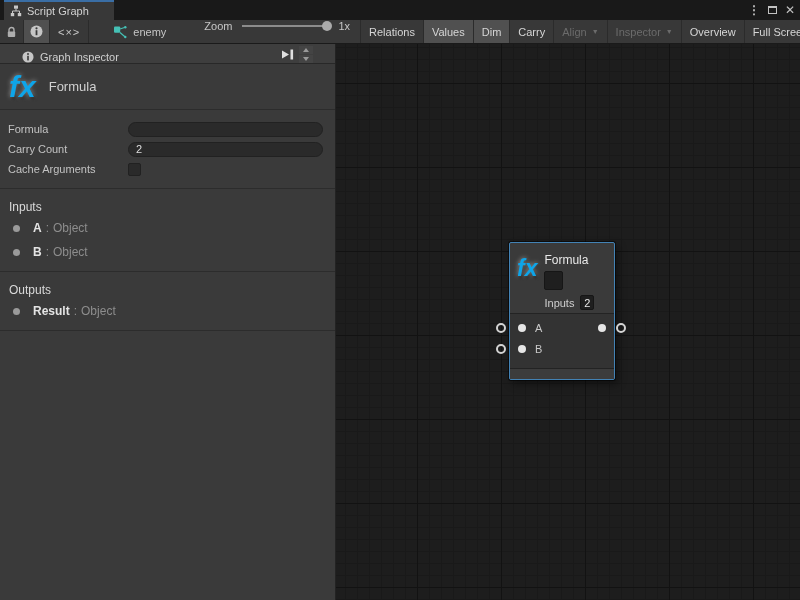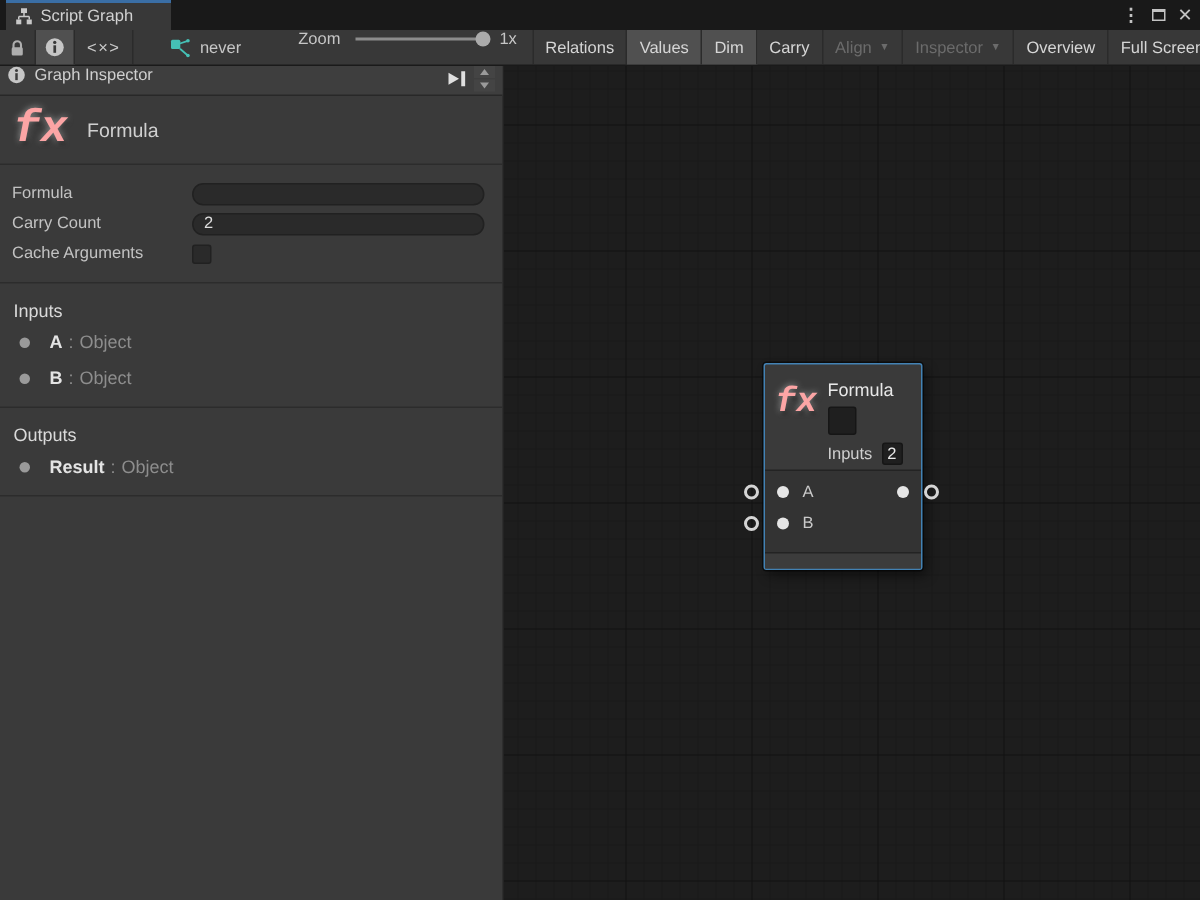--- a/index.html
+++ b/index.html
@@ -33,29 +33,29 @@
   .slider-handle { position:absolute; right:-2px; top:1px; width:10px; height:10px; border-radius:50%; background:#ababab; }
   .zoom-value { color:#c6c6c6; margin-left:8px; }
   .rbtns { display:flex; align-items:stretch; }
   .rbtns .tbtn:first-child { border-left:1px solid #2b2b2b; }
 
   
   .main { display:flex; height:556px; }
 
   
   .inspector { width:336px; background:#3a3a3a; border-right:1px solid #232323; position:relative; }
-  .insp-header { height:20px; background:#3e3e3e; border-bottom:1px solid #282828; display:flex; align-items:flex-start; gap:6px; padding:0 5px; }
+  .insp-header { height:20px; background:#3e3e3e; border-bottom:1px solid #282828; display:flex; align-items:flex-end; gap:6px; padding:0 22px; }
   .insp-title { font-size:11px; color:#cfcfcf; }
   .insp-right { margin-left:auto; display:flex; align-items:center; gap:4px; }
   .spinner { display:flex; flex-direction:column; gap:1px; }
   .spin-box { width:14px; height:8px; background:#444; display:flex; align-items:center; justify-content:center; }
   .tri-up { width:0; height:0; border-left:3px solid transparent; border-right:3px solid transparent; border-bottom:4px solid #9a9a9a; }
   .tri-dn { width:0; height:0; border-left:3px solid transparent; border-right:3px solid transparent; border-top:4px solid #9a9a9a; }
 
-  .fx-glyph { font-family:Liberation Mono, monospace; font-style:italic; font-weight:bold; color:#fca5a5;
+  .fx-glyph { font-family:Liberation Sans, sans-serif; font-style:italic; font-weight:bold; color:#0ea5e9;
               text-shadow:0 0 5px rgba(255,255,255,.55), 1px 2px 3px rgba(0,0,0,.7); line-height:1; }
   .unit-header { height:46px; display:flex; align-items:center; gap:13px; padding:0 9px; border-bottom:1px solid #2c2c2c; }
   .unit-header .fx-glyph { font-size:30px; }
   .unit-title { font-size:13px; color:#d0d0d0; }
 
   .form { padding:9px 12px 9px 8px; border-bottom:1px solid #2c2c2c; }
   .frow { display:flex; align-items:center; height:20px; }
   .flabel { width:120px; font-size:11px; color:#c2c2c2; flex:none; }
   .field { flex:1; height:15px; background:#2a2a2a; border:1px solid #212121; border-radius:8px;
            color:#dedede; font-size:11px; padding:0 7px; outline:none; font-family:inherit; min-width:0; }
@@ -156,21 +156,21 @@
 
     <div class="breadcrumb">
       <span>
         <svg width="14" height="14" viewBox="0 0 14 14">
           <rect x="1" y="1.5" width="6.2" height="6.2" rx="1" fill="#45c0b5"></rect>
           <path d="M7 4 L12.2 2.2 M7 7.5 L12.2 12" stroke="#45c0b5" stroke-width="1.2" fill="none"></path>
           <circle cx="12.3" cy="2.2" r="1.2" fill="#45c0b5"></circle>
           <circle cx="12.3" cy="12" r="1.2" fill="#45c0b5"></circle>
         </svg>
       </span>
-      <span>never</span>
+      <span>enemy</span>
     </div>
 
     <div class="zoom-group">
       <span class="zoom-label">Zoom</span>
       <span class="slider">
         <span class="slider-track"></span>
         <span class="slider-handle"></span>
       </span>
       <span class="zoom-value">1x</span>
     </div>

